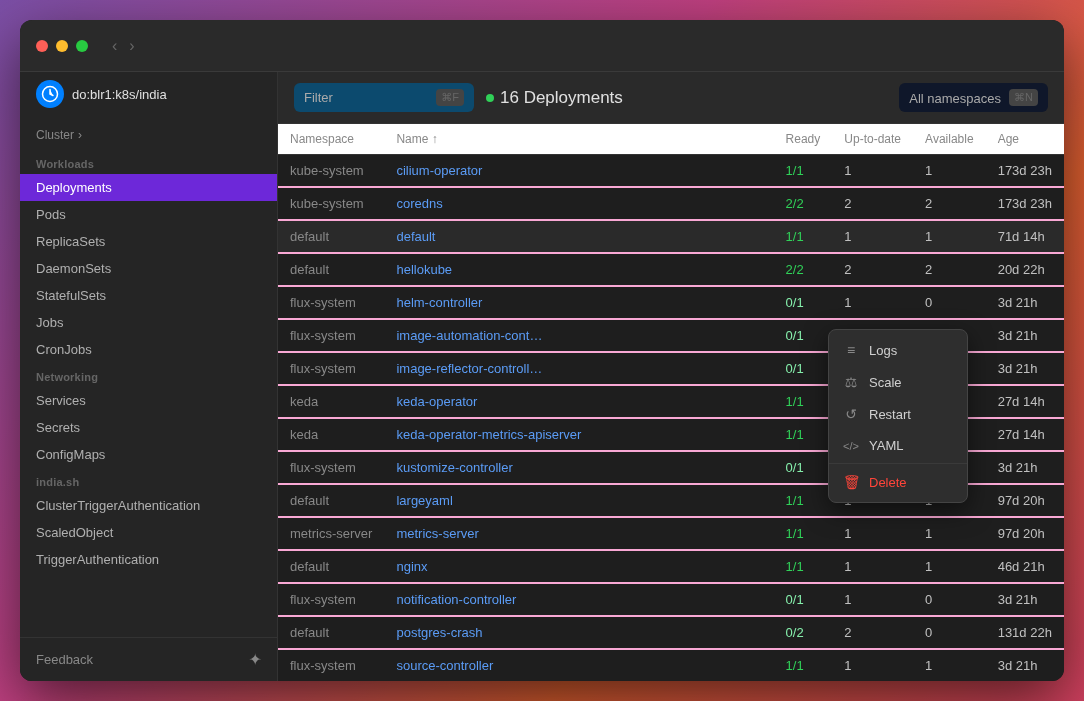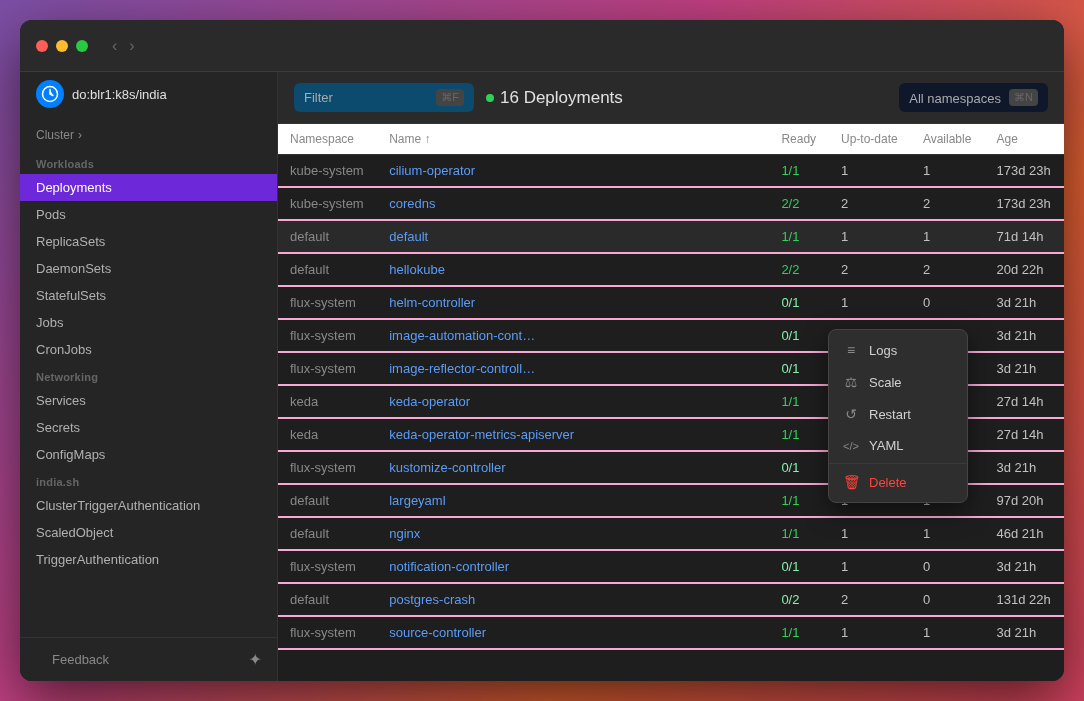--- a/index.html
+++ b/index.html
@@ -119,21 +119,20 @@
       display: flex;
       align-items: center;
       justify-content: space-between;
       border-top: 1px solid #333;
       background: #252525;
     }
     .feedback-text {
       color: #888;
       font-size: 13px;
       cursor: pointer;
-      margin-left: 16px;
     }
     .settings-icon {
       color: #888;
       font-size: 16px;
       cursor: pointer;
     }
     .content-area {
       flex: 1;
       display: flex;
       flex-direction: column;
@@ -489,20 +488,29 @@
             <tr>
               <td class="namespace">default</td>
               <td class="name">largeyaml</td>
               <td></td>
               <td class="ready-green">1/1</td>
               <td class="number">1</td>
               <td class="number">1</td>
               <td class="number">97d 20h</td>
             </tr>
 
+            <tr>
+              <td class="namespace">metrics-server</td>
+              <td class="name">metrics-server</td>
+              <td></td>
+              <td class="ready-green">1/1</td>
+              <td class="number">1</td>
+              <td class="number">1</td>
+              <td class="number">97d 20h</td>
+            </tr>
 
             <tr>
               <td class="namespace">default</td>
               <td class="name">nginx</td>
               <td></td>
               <td class="ready-green">1/1</td>
               <td class="number">1</td>
               <td class="number">1</td>
               <td class="number">46d 21h</td>
             </tr>

